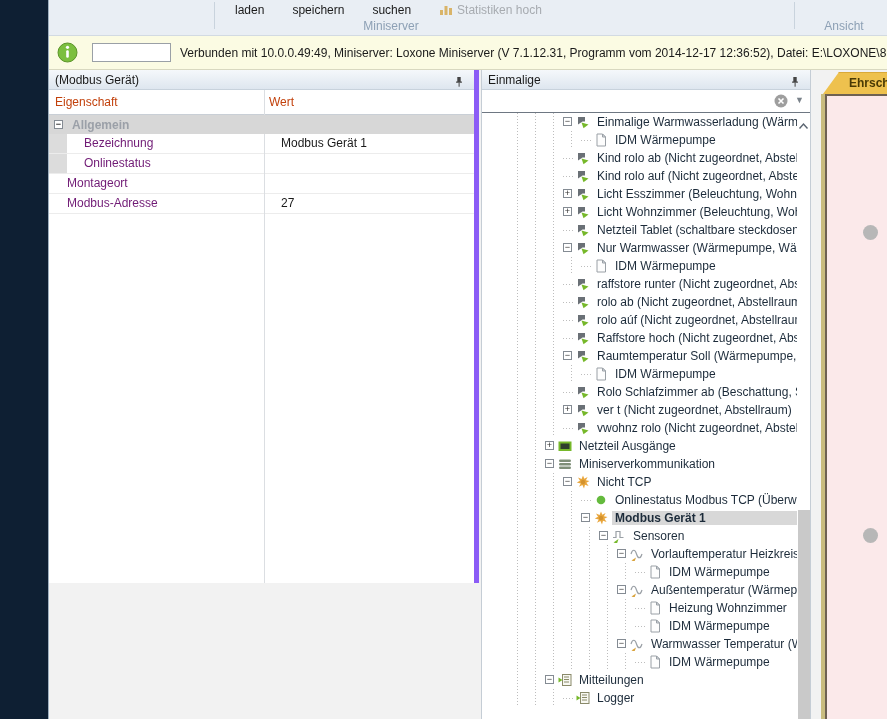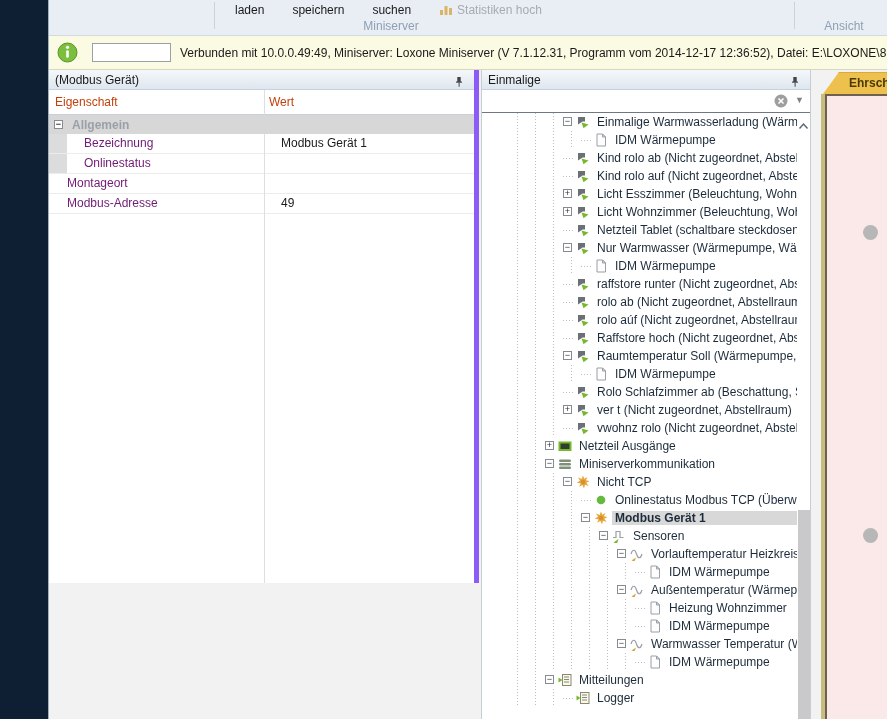--- a/index.html
+++ b/index.html
@@ -159,21 +159,21 @@
             <span class="gutter"></span>
             <div class="pname">Onlinestatus</div>
             <div class="pval"></div>
           </div>
           <div class="prow">
             <div class="pname">Montageort</div>
             <div class="pval"></div>
           </div>
           <div class="prow">
             <div class="pname">Modbus-Adresse</div>
-            <div class="pval">49</div>
+            <div class="pval">27</div>
           </div>
         </div>
     </div>
 
     <div class="tree-panel">
       <div class="ptitle">
         <span>Einmalige</span>
         <span class="pin" id="pin2"><svg viewBox="0 0 12 12">
               <path fill="#444" d="M4.3 1 h3.4 v4.5 h1.2 v1.2 H3.1 V5.5 h1.2 Z"></path>
               <rect x="5.6" y="6.7" width="1" height="4" fill="#444"></rect>

